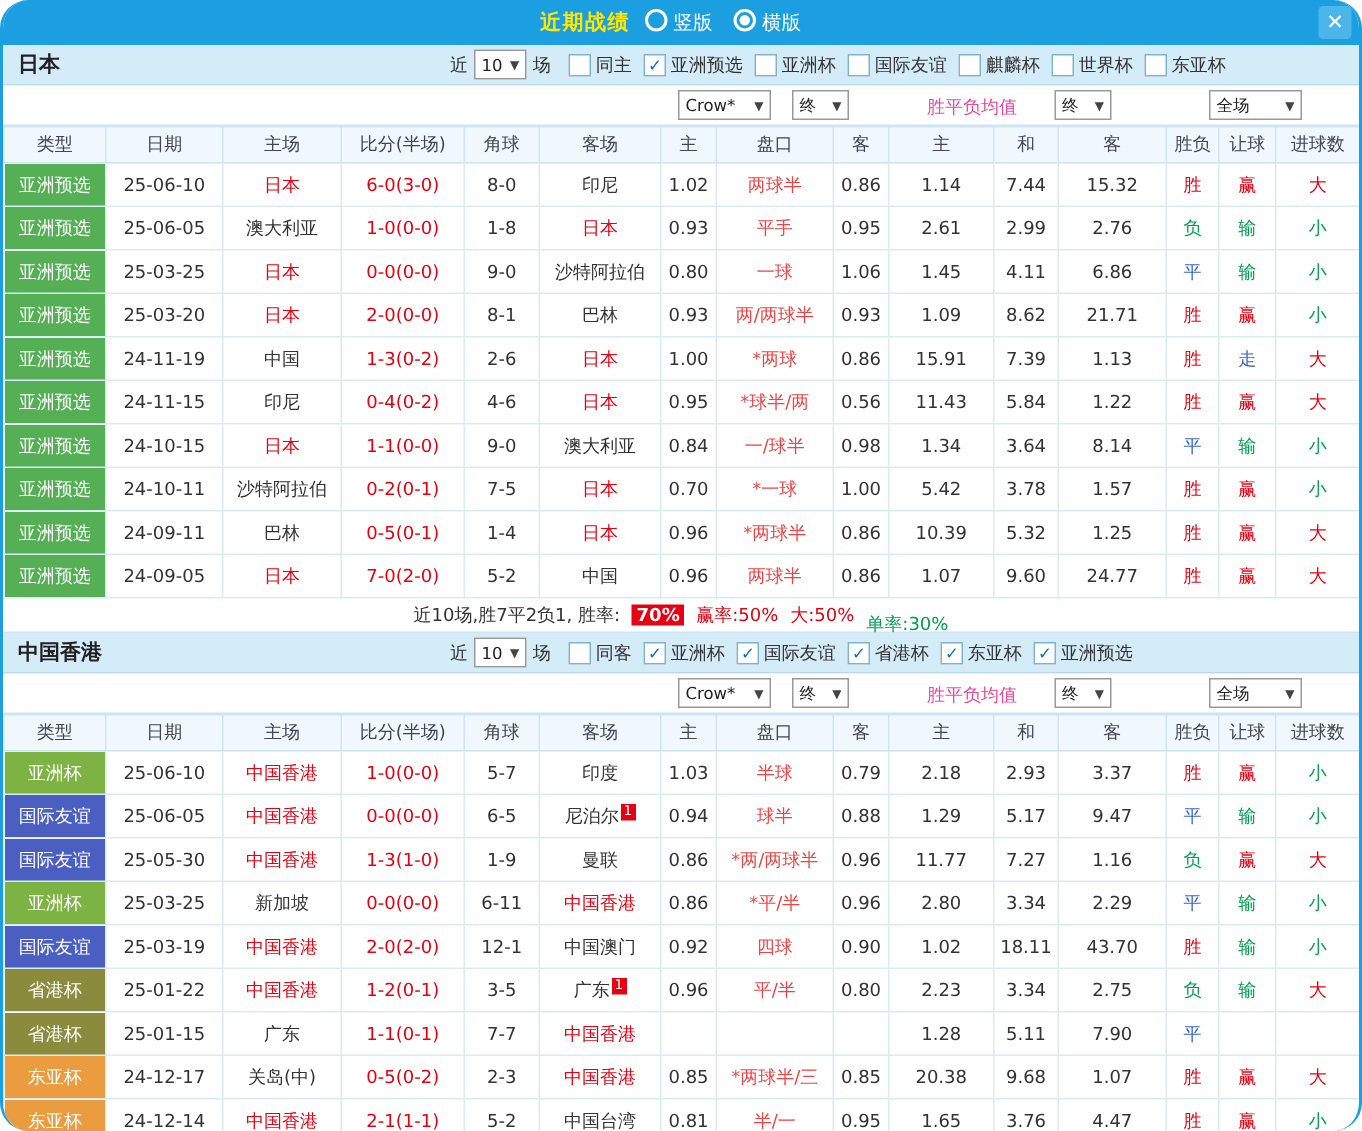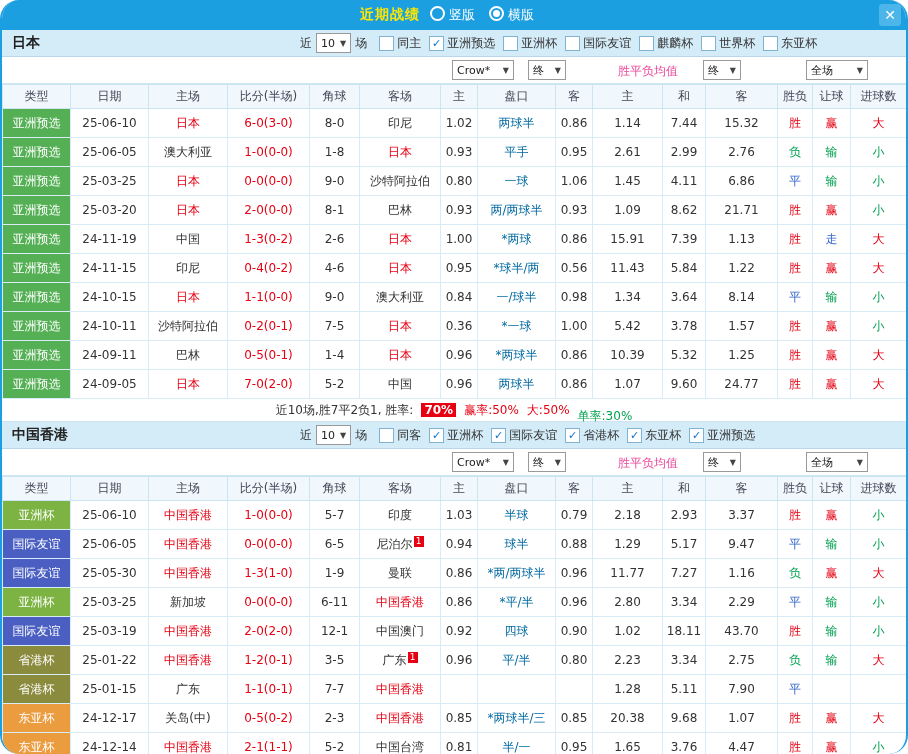--- a/index.html
+++ b/index.html
@@ -30,21 +30,21 @@
   .ui-select .arr{font-size:8px;color:#444;}
   .avg-label{position:absolute;left:596px;top:6px;width:100px;text-align:center;color:#ec4899;}
   
   table{border-collapse:collapse;table-layout:fixed;width:904px;}
   th{height:23px;background:#f0f8fd;border:1px solid #cde4f2;font-weight:normal;color:#445;font-size:12px;padding:0;}
   td{height:28px;border:1px solid #d8ecf7;text-align:center;font-size:12px;padding:0;overflow:hidden;white-space:nowrap;color:#333;}
   td.c-type{color:#fff;}
   .t-main{color:#e60012;}
   .t-team{color:#333;}
   .t-score{color:#e60012;}
-  .t-hcap{color:#0369a1;}
+  .t-hcap{color:#ef4444;}
   .badge1{display:inline-block;background:#e60012;color:#fff;font-size:9px;line-height:11px;min-width:10px;
           text-align:center;vertical-align:top;margin-left:1px;}
   
   .summary{height:22px;display:flex;align-items:center;justify-content:center;gap:8px;font-size:12px;border-bottom:1px solid #cde4f2;}
   .pct-badge{background:#e60012;color:#fff;padding:0 3px;font-weight:bold;}
   .red{color:#e60012;}
   .green{color:#00a050;margin-top:12px;}
 </style>
 </head>
 <body>
@@ -280,21 +280,21 @@
               <td style="color: rgb(0, 160, 80);">输</td>
               <td style="color: rgb(0, 160, 80);">小</td>
             </tr>
             <tr>
               <td class="c-type" style="background: rgb(85, 176, 85);">亚洲预选</td>
               <td>24-10-11</td>
               <td><span class="t-team">沙特阿拉伯</span></td>
               <td class="t-score">0-2(0-1)</td>
               <td>7-5</td>
               <td><span class="t-main">日本</span></td>
-              <td>0.36</td>
+              <td>0.70</td>
               <td class="t-hcap">*一球</td>
               <td>1.00</td>
               <td>5.42</td>
               <td>3.78</td>
               <td>1.57</td>
               <td style="color: rgb(230, 0, 18);">胜</td>
               <td style="color: rgb(230, 0, 18);">赢</td>
               <td style="color: rgb(0, 160, 80);">小</td>
             </tr>
             <tr>

